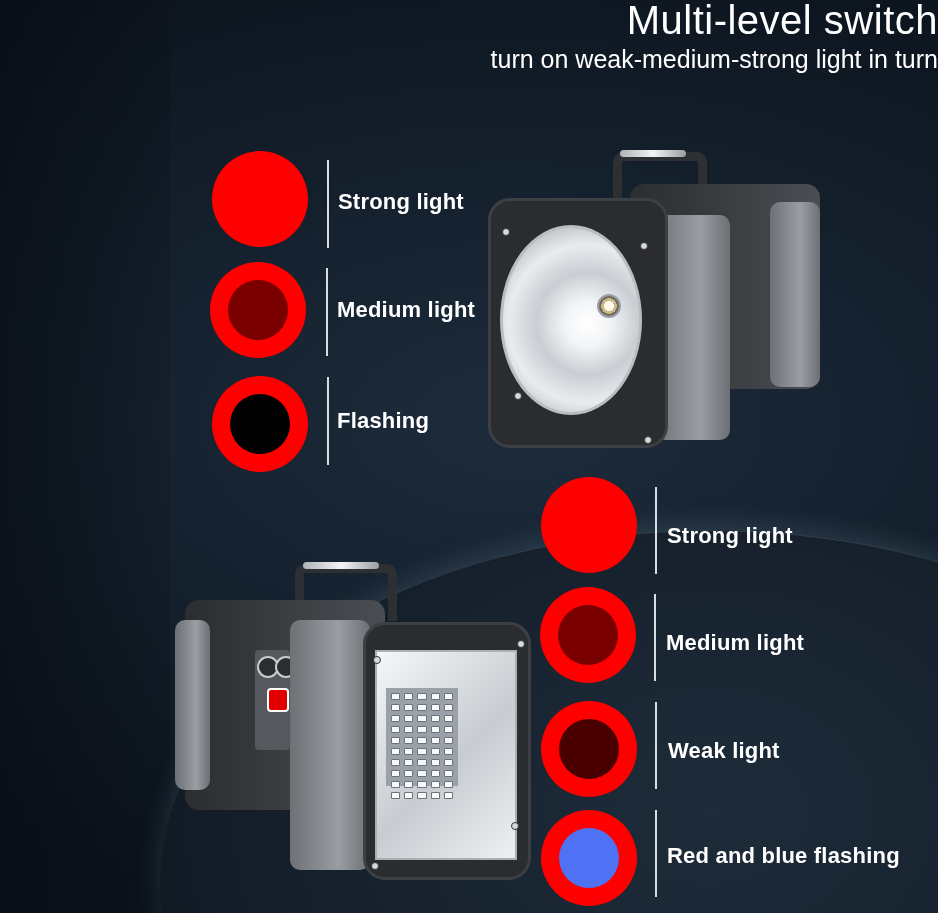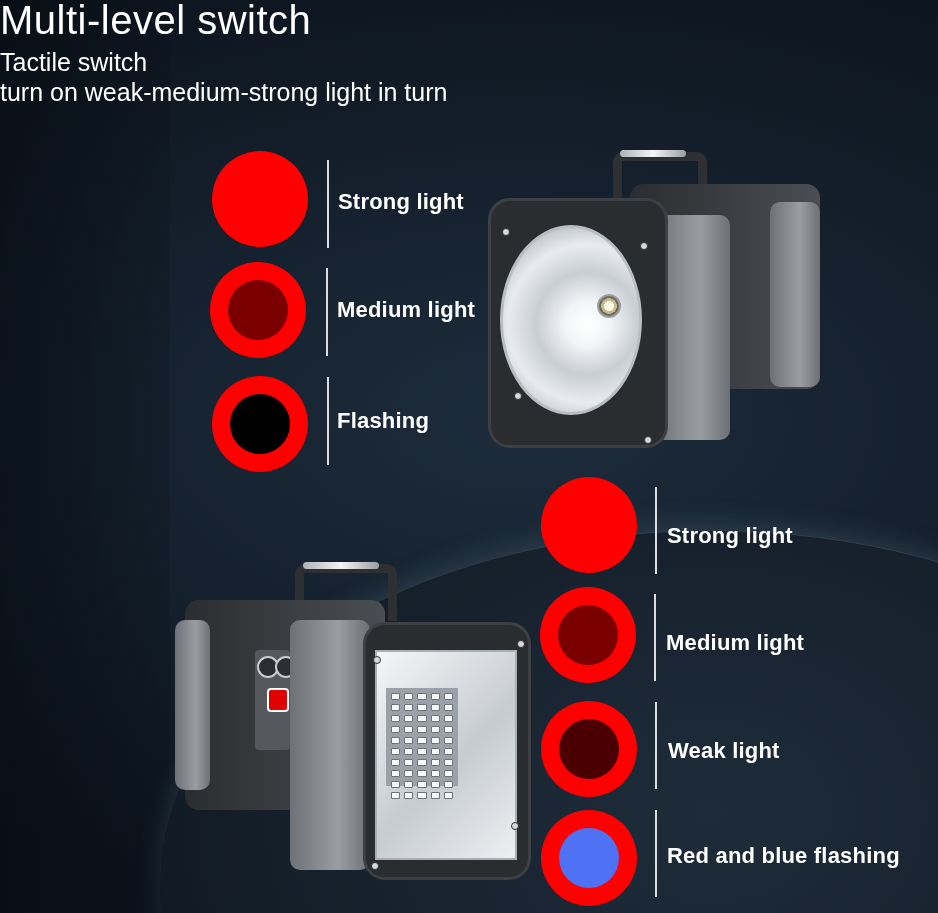--- a/index.html
+++ b/index.html
@@ -14,21 +14,21 @@
     position: absolute; left: 160px; top: 530px; width: 1100px; height: 700px;
     border-radius: 50%;
     background: radial-gradient(ellipse at 50% 40%, #1e2c3a 0%, #141e29 60%, #0b1118 100%);
     box-shadow: 0 -6px 26px rgba(120,150,170,0.22);
     border-top: 1px solid rgba(140,160,175,0.25);
   }
   .left-shade {
     position: absolute; left: 0; top: 0; width: 170px; height: 913px;
     background: linear-gradient(90deg, rgba(5,10,16,0.55), rgba(5,10,16,0.15));
   }
-  .header { position: absolute; left: 0; right: 0; top: 0; text-align: left; }
+  .header { position: absolute; left: 0; right: 0; top: 0; text-align: right; }
   .title { font-size: 40px; font-weight: 400; letter-spacing: 0.5px; margin-top: -4px; line-height: 48px; }
   .subtitle { font-size: 25px; line-height: 30px; margin-top: 3px; }
   .subtitle2 { font-size: 25px; line-height: 30px; }
   .dot {
     position: absolute; width: 96px; height: 96px; border-radius: 50%;
     background: #ff0000; box-sizing: border-box;
   }
   .dot .inner {
     position: absolute; left: 50%; top: 50%; width: 60px; height: 60px;
     margin: -30px 0 0 -30px; border-radius: 50%;
@@ -69,21 +69,20 @@
 </style>
 </head>
 <body>
 
 <div class="canvas">
   <div class="left-shade"></div>
   <div class="planet"></div>
 
   <div class="header">
     <div class="title">Multi-level switch</div>
-    <div class="subtitle">Tactile switch</div>
     <div class="subtitle2">turn on weak-medium-strong light in turn</div>
   </div>
 
   <div>
     <div class="dot" style="left:212px;top:151px;"></div>
     <div class="divider" style="left:327px;top:160px;height:88px;"></div>
     <div class="label" style="left:338px;top:189px;">Strong light</div>
 
     <div class="dot" style="left:210px;top:262px;">
         <div class="inner" style="background:#7a0000;"></div>

